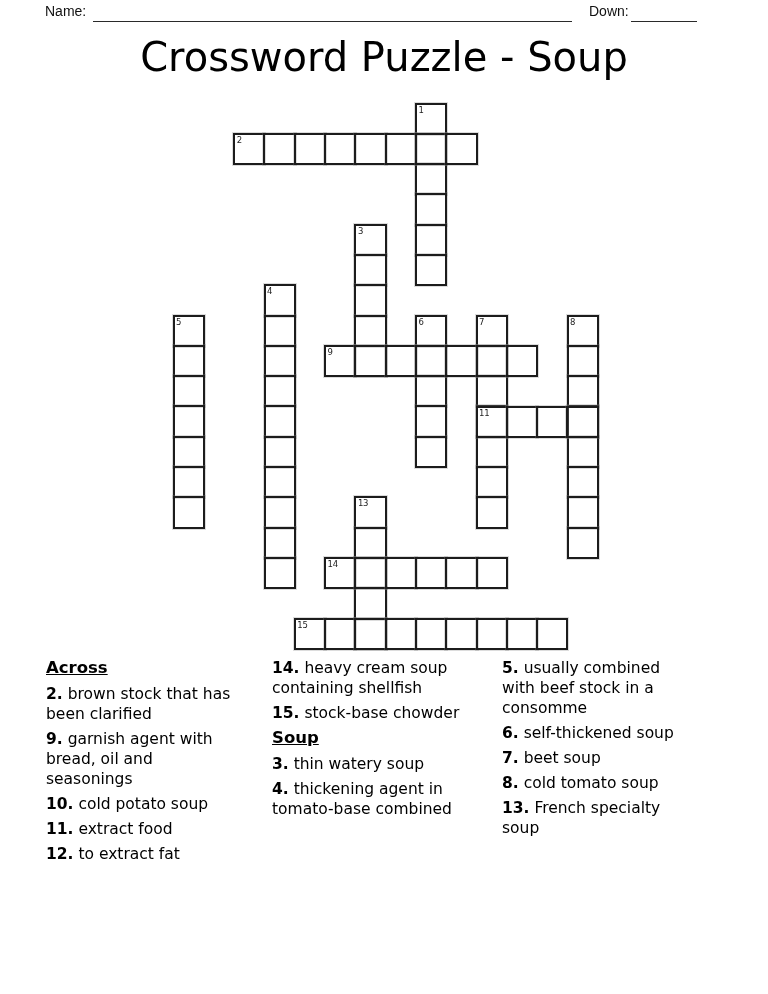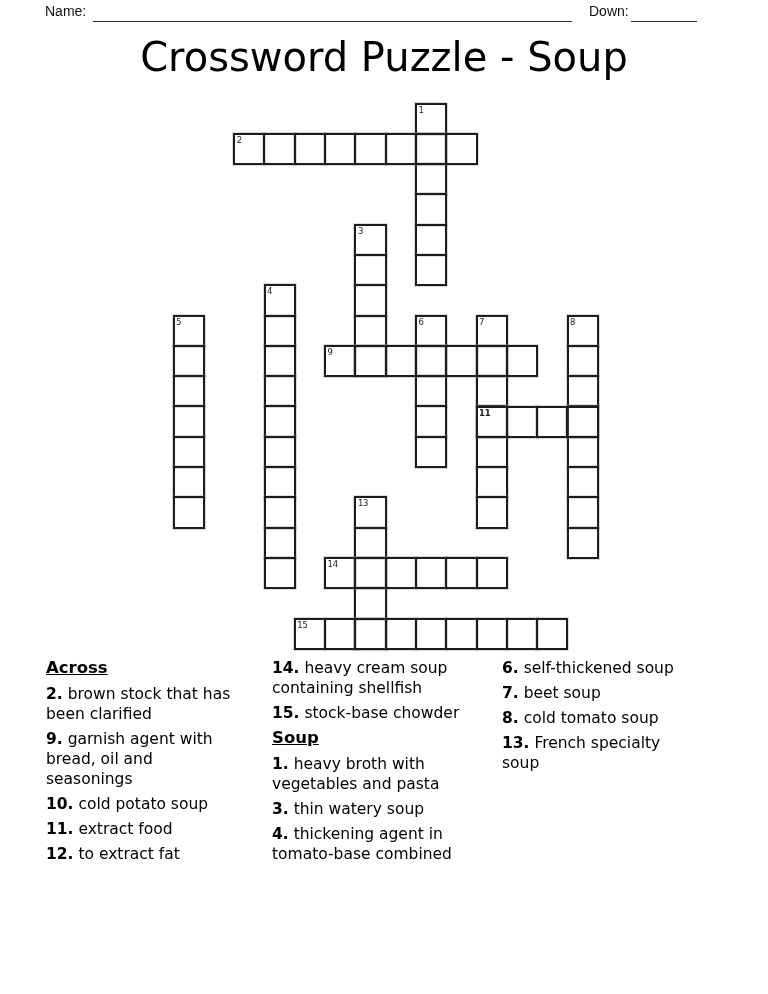--- a/index.html
+++ b/index.html
@@ -170,21 +170,21 @@
         <span class="cellnum">9</span>
       </div>
       <div class="cell" style="width: 32.3px; height: 32.3px; margin-left: -2px;"></div>
       <div class="cell" style="width: 32.3px; height: 32.3px; margin-left: -2px;"></div>
       <div class="cell" style="width: 32.3px; height: 32.3px; margin-left: -2px;"></div>
       <div class="cell" style="width: 32.3px; height: 32.3px; margin-left: -2px;"></div>
       <div class="cell" style="width: 32.3px; height: 32.3px; margin-left: -2px;"></div>
       <div class="cell" style="width: 32.3px; height: 32.3px; margin-left: -2px;"></div>
     </div>
     <div class="word across" style="left: 475.6px; top: 405.5px;">
-      <div class="cell" style="width: 32.3px; height: 32.3px; font-weight: bold;">
+      <div class="cell" style="width: 32.3px; height: 32.3px;">
         <span class="cellnum">11</span>
       </div>
       <div class="cell" style="width: 32.3px; height: 32.3px; margin-left: -2px;"></div>
       <div class="cell" style="width: 32.3px; height: 32.3px; margin-left: -2px;"></div>
       <div class="cell" style="width: 32.3px; height: 32.3px; margin-left: -2px;"></div>
     </div>
     <div class="word down" style="left: 354.4px; top: 496.4px;">
       <div class="cell" style="width: 32.3px; height: 32.3px;">
         <span class="cellnum">13</span>
       </div>
@@ -224,23 +224,23 @@
       <div class="clue"><b>2.</b> <span>brown stock that has been clarified</span></div>
       <div class="clue"><b>9.</b> <span>garnish agent with bread, oil and seasonings</span></div>
       <div class="clue"><b>10.</b> <span>cold potato soup</span></div>
       <div class="clue"><b>11.</b> <span>extract food</span></div>
       <div class="clue"><b>12.</b> <span>to extract fat</span></div>
     </div>
     <div class="clue-col" style="left: 272px; width: 206px;">
       <div class="clue"><b>14.</b> <span>heavy cream soup containing shellfish</span></div>
       <div class="clue"><b>15.</b> <span>stock-base chowder</span></div>
       <div class="clue-heading">Soup</div>
-      <div class="clue"><b>1.</b> <span>heavy broth with vegetables and pasta</span></div>
       <div class="clue"><b>3.</b> <span>thin watery soup</span></div>
       <div class="clue"><b>4.</b> <span>thickening agent in tomato-base combined</span></div>
     </div>
     <div class="clue-col" style="left: 502px; width: 186px;">
+      <div class="clue"><b>5.</b> <span>usually combined with beef stock in a consomme</span></div>
       <div class="clue"><b>6.</b> <span>self-thickened soup</span></div>
       <div class="clue"><b>7.</b> <span>beet soup</span></div>
       <div class="clue"><b>8.</b> <span>cold tomato soup</span></div>
       <div class="clue"><b>13.</b> <span>French specialty soup</span></div>
     </div>
   </div>
 
 </body></html>

